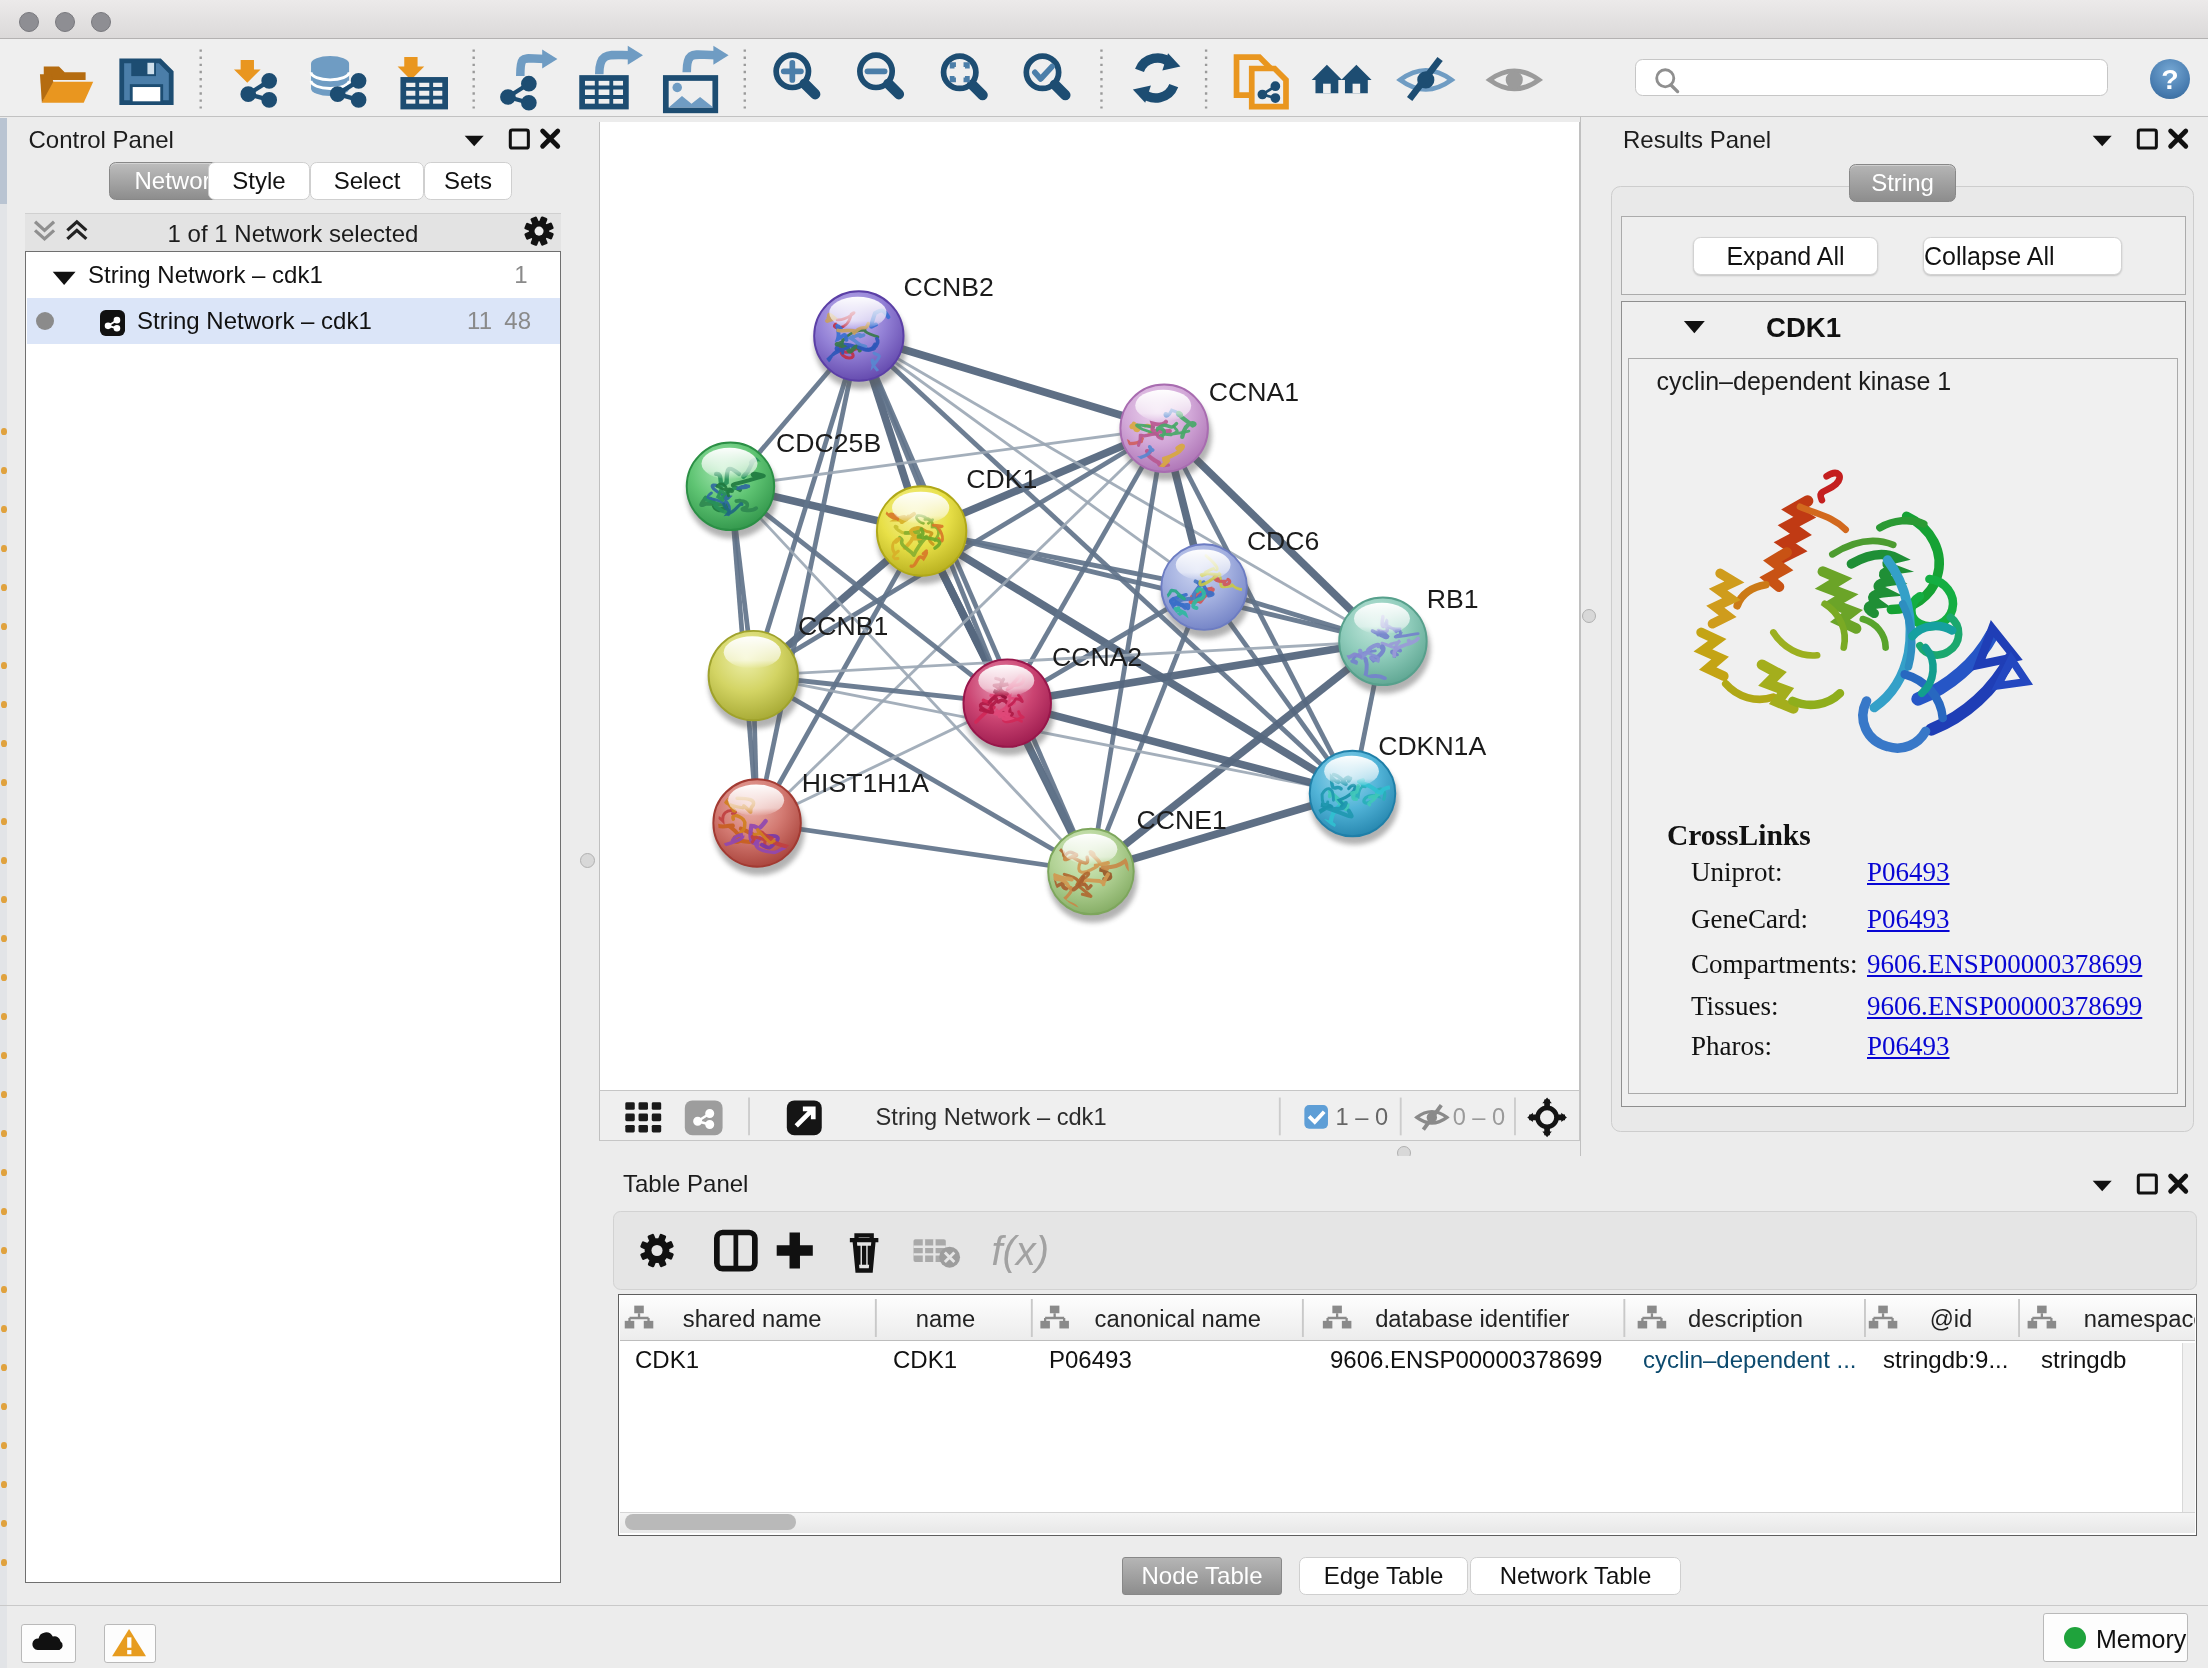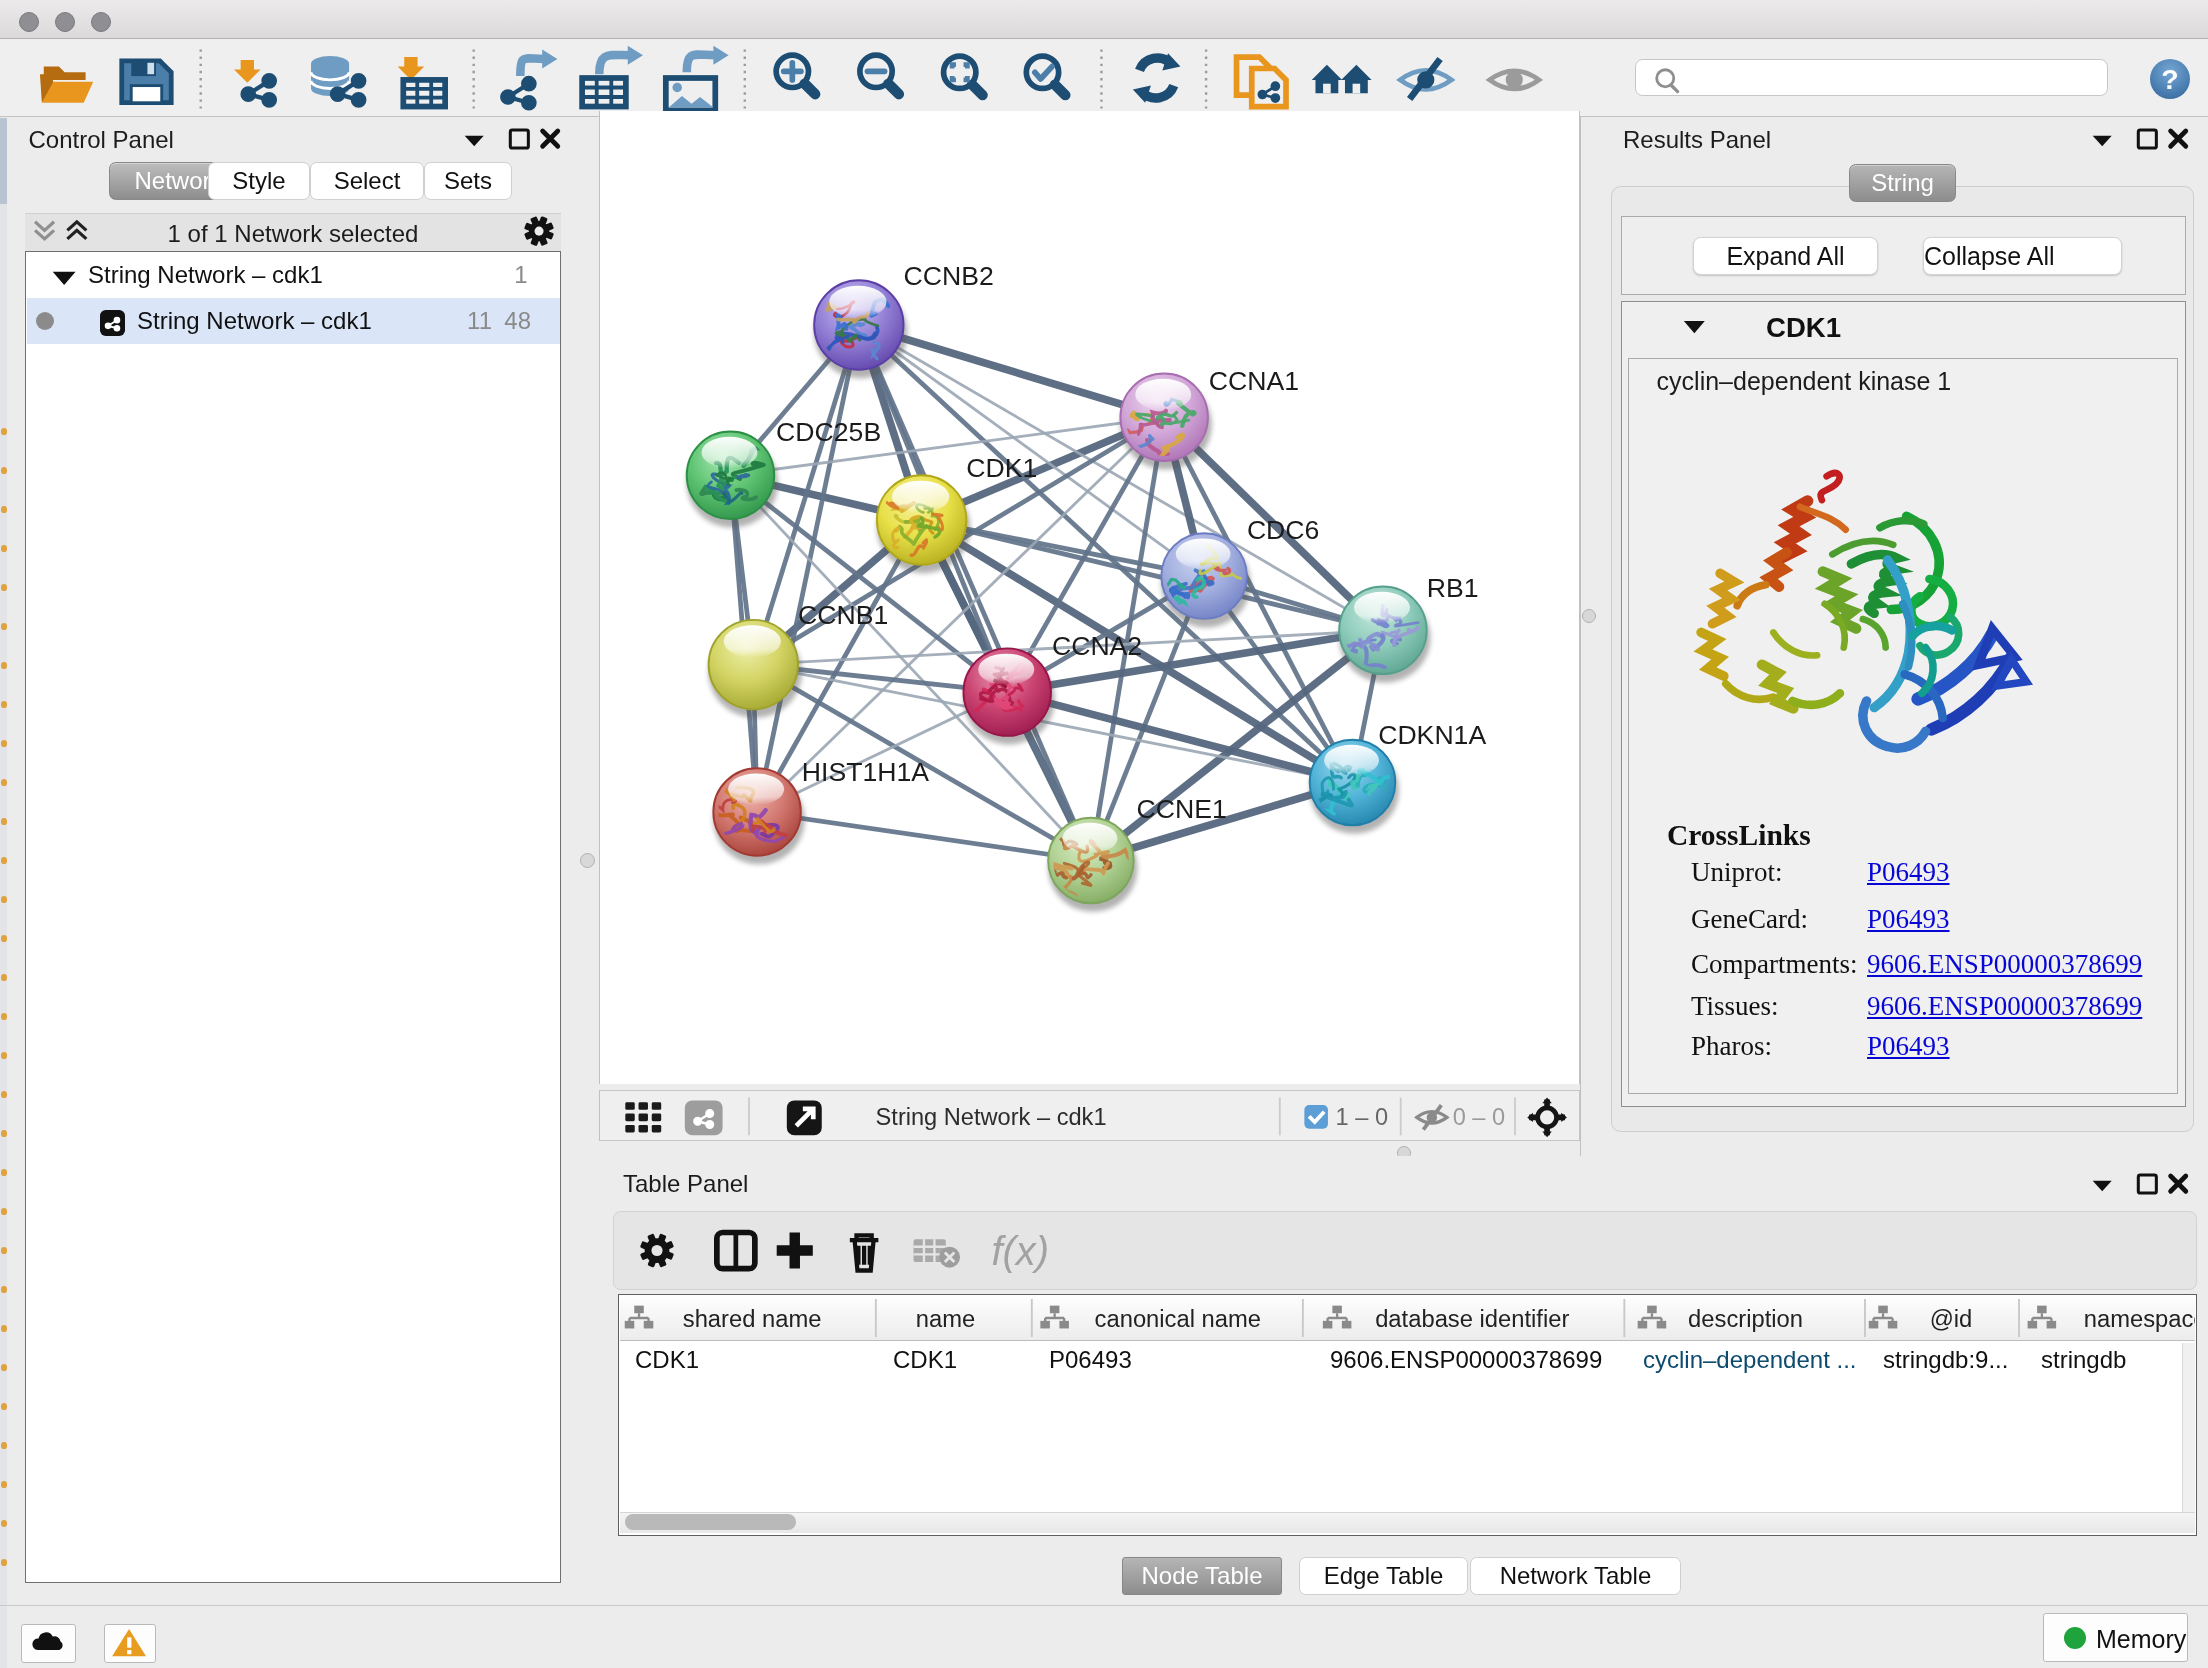--- a/index.html
+++ b/index.html
@@ -237,21 +237,21 @@
       <circle cx="17.62" cy="10.56" r="2.52"></circle>
       <circle cx="17.62" cy="18.96" r="2.52"></circle>
     </g>
   </svg>
 <div class="abs" style="left:137px;top:307px;font-size:24px;color:#111;">String Network – cdk1</div>
 <div class="abs" style="left:457px;top:307px;width:35px;text-align:right;font-size:24px;color:#8a8a8a;">11</div>
 <div class="abs" style="left:496px;top:307px;width:35px;text-align:right;font-size:24px;color:#8a8a8a;">48</div>
 
 <div class="abs" style="left:580px;top:853px;width:15px;height:15px;border-radius:50%;background:#d8d8d8;border:1px solid #b0b0b0;"></div>
 
-<div class="abs" style="left:599px;top:111px;width:981px;height:973px;background:#ffffff;border-left:1px solid #c0c0c0;border-right:1px solid #c0c0c0;">
+<div class="abs" style="left:599px;top:122px;width:981px;height:973px;background:#ffffff;border-left:1px solid #c0c0c0;border-right:1px solid #c0c0c0;">
 <svg width="979" height="973" viewBox="0 0 1029 1023" style="position:absolute;left:0;top:0">
 <defs>
 <radialGradient id="g0" cx="0.42" cy="0.30" r="0.85">
 <stop offset="0" stop-color="#cabdf0"></stop>
           <stop offset="0.45" stop-color="#9381d6"></stop>
           <stop offset="0.92" stop-color="#5b3fa6"></stop>
           <stop offset="1" stop-color="#5b3fa6"></stop>
         </radialGradient>
 <clipPath id="c0">
           <circle cx="0" cy="0" r="42"></circle>

